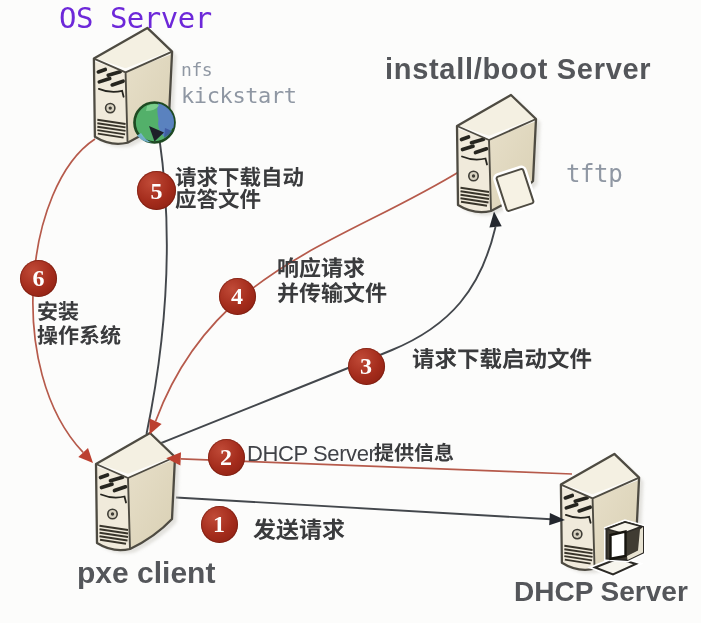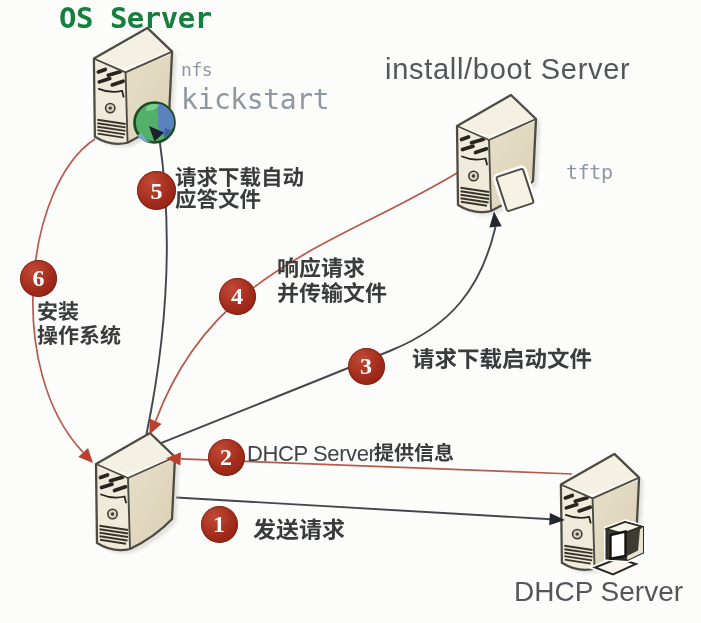--- a/index.html
+++ b/index.html
@@ -5,27 +5,27 @@
   html,body{margin:0;padding:0;}
   #stage{
     position:relative; width:701px; height:623px; overflow:hidden;
     background:#fcfcfb;
     font-family:"Liberation Sans", sans-serif;
   }
   #art{position:absolute;left:0;top:0;}
   #stage{filter:blur(0.45px);}
   .lbl{position:absolute;white-space:pre;}
   .mono{font-family:"DejaVu Sans Mono", monospace;color:#8f97a3;}
-  .node-title{color:#54565a;}
-  .os-title{left:59px;top:1px;font-family:"DejaVu Sans Mono", monospace;font-size:29px;letter-spacing:-0.5px;color:#15803d;font-weight:bold;}
+  .node-title{color:#54565a;font-weight:bold;}
+  .os-title{left:59px;top:1px;font-family:"DejaVu Sans Mono", monospace;font-size:29px;letter-spacing:-0.5px;color:#6d28d9;}
   .nfs-1{left:181px;top:59px;font-size:18px;letter-spacing:-0.4px;}
-  .nfs-2{left:181px;top:83px;font-size:28px;letter-spacing:-0.4px;text-align:center;}
+  .nfs-2{left:181px;top:83px;font-size:22px;letter-spacing:-0.4px;text-align:center;}
   .install-title{left:385px;top:53px;font-size:29px;letter-spacing:0.7px;}
   .pxelinux-1{left:566px;top:136px;font-size:22px;letter-spacing:-0.4px;}
-  .pxelinux-2{left:566px;top:160px;font-size:20px;letter-spacing:-0.4px;}
+  .pxelinux-2{left:566px;top:160px;font-size:24px;letter-spacing:-0.4px;}
   .pxe-title{left:77px;top:556px;font-size:30px;}
   .dhcp-title{left:514px;top:576px;font-size:28px;}
   .s2-latin{left:247px;top:441px;font-size:22px;color:#404247;letter-spacing:-0.4px;}
   .badge{
     position:absolute;width:37px;height:37px;border-radius:50%;
     background:radial-gradient(circle at 36% 30%, #c04a37 0%, #a42c1c 52%, #871d10 100%);
     box-shadow:inset 0 0 0 1px rgba(110,25,12,.55);
     color:#fff;font-family:"Liberation Serif", serif;font-weight:bold;font-size:24px;
     display:flex;align-items:center;justify-content:center;line-height:1;
   }
@@ -157,20 +157,21 @@
     </g>
   </svg>
 
   <div class="lbl os-title">OS Server</div>
   <div class="lbl mono nfs-1">nfs</div>
   <div class="lbl mono nfs-2">kickstart</div>
 
   <div class="lbl node-title install-title">install/boot Server</div>
   <div class="lbl mono pxelinux-2">tftp</div>
 
+  <div class="lbl node-title pxe-title">pxe client</div>
   <div class="lbl node-title dhcp-title">DHCP Server</div>
 
   <div class="lbl s2-latin">DHCP Server</div>
 
   <div class="badge" style="left:200.5px;top:505.5px;">
       <span>1</span>
     </div>
   <div class="badge" style="left:207.5px;top:438.5px;">
       <span>2</span>
     </div>

